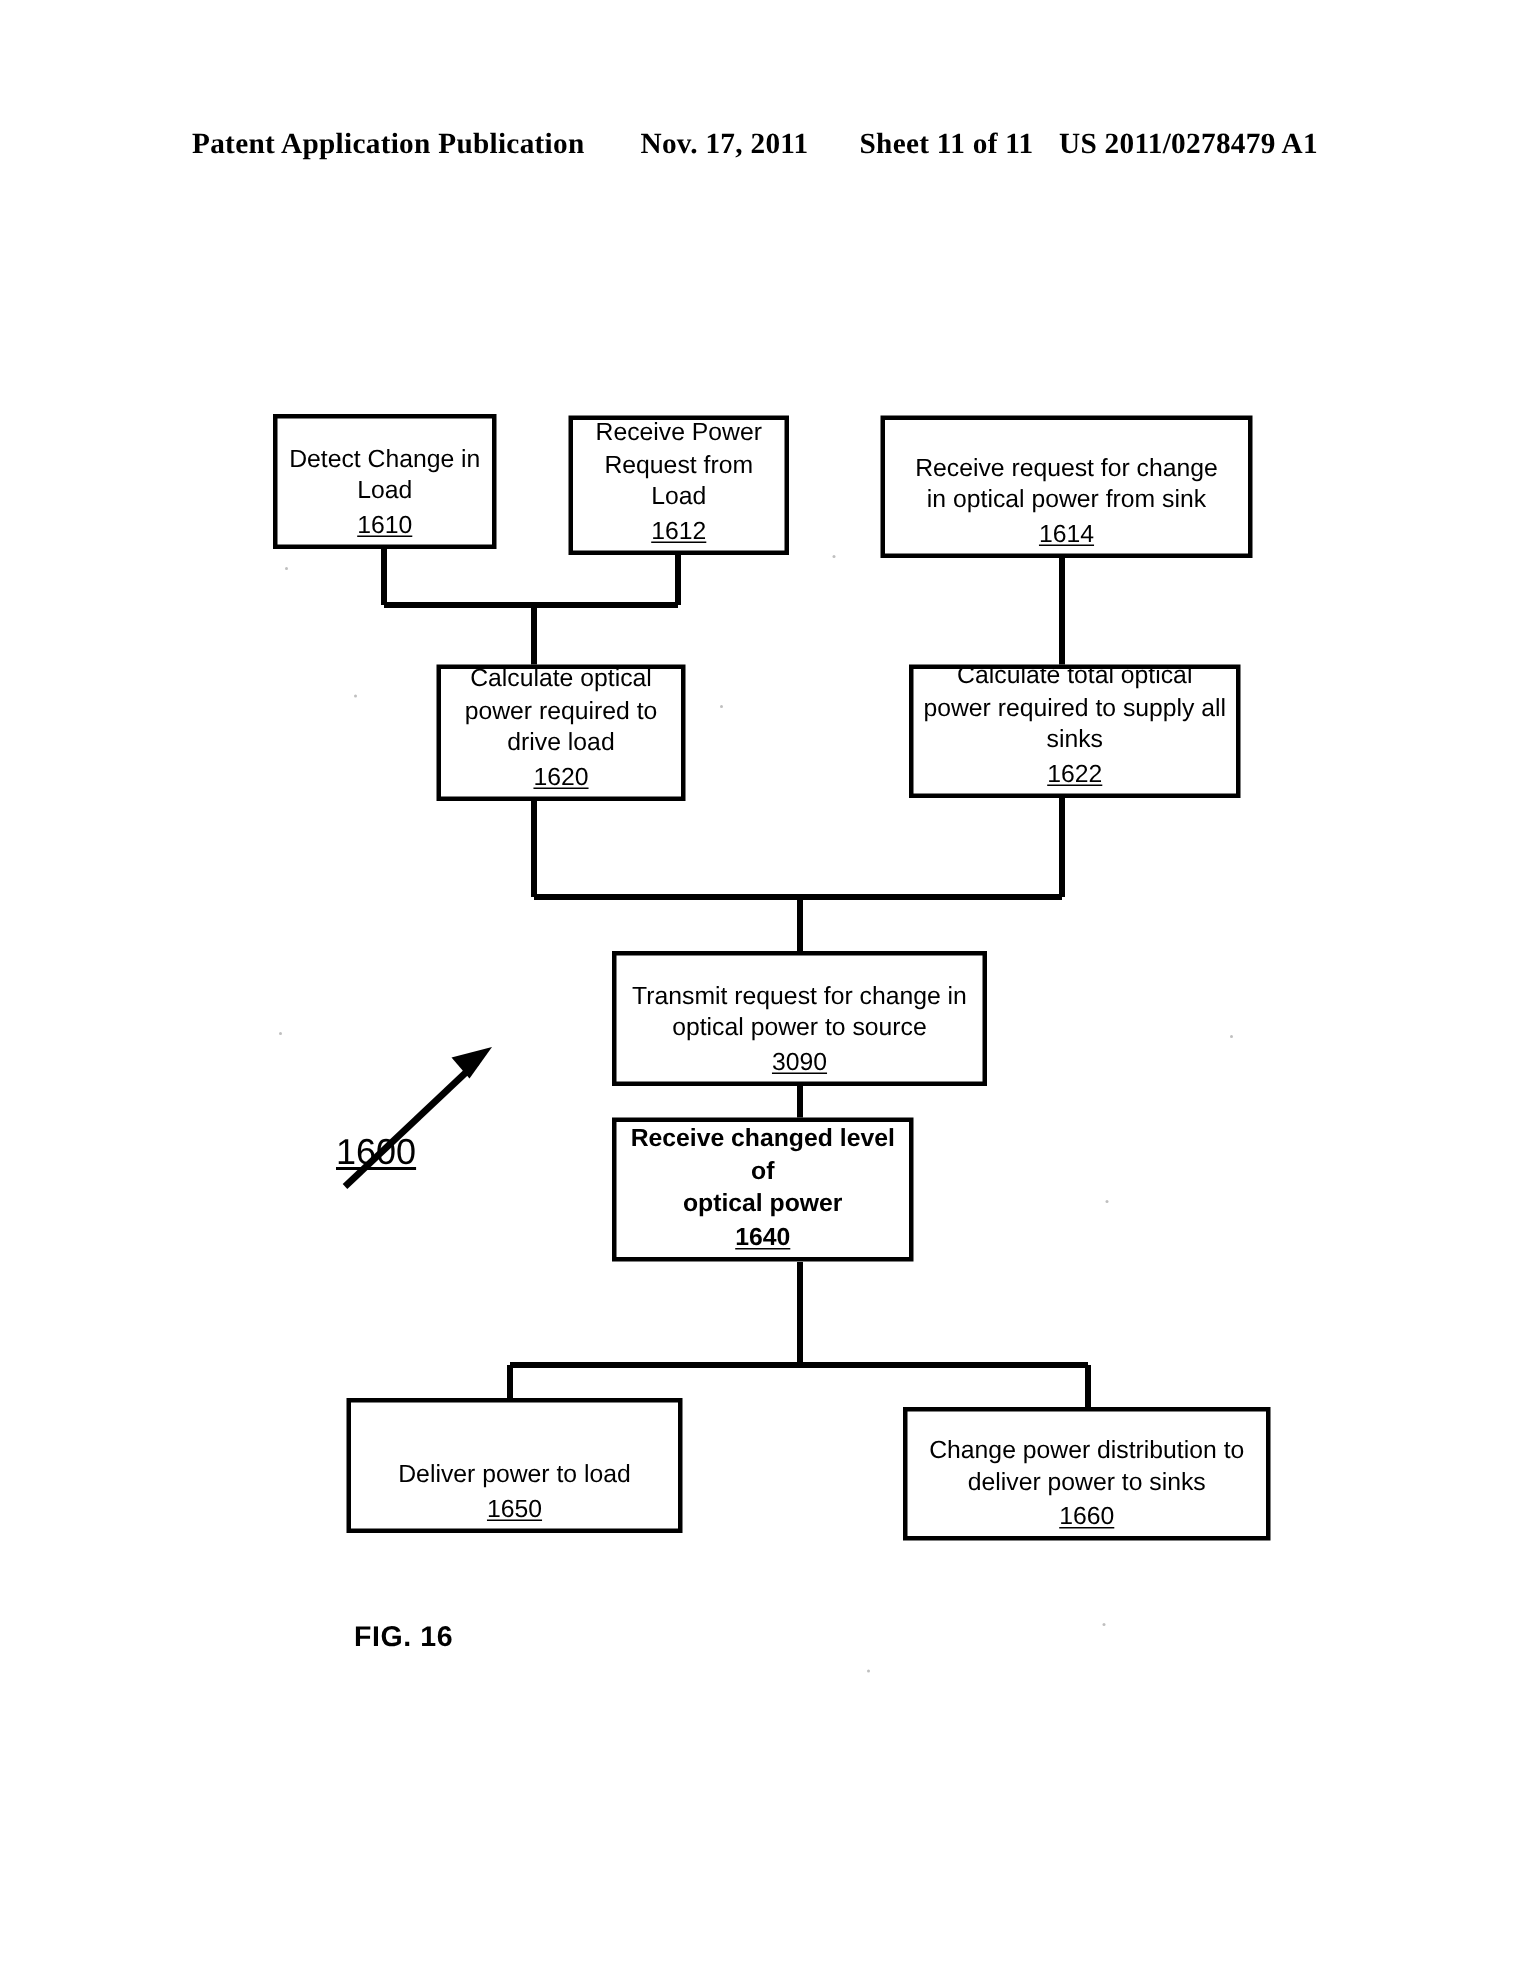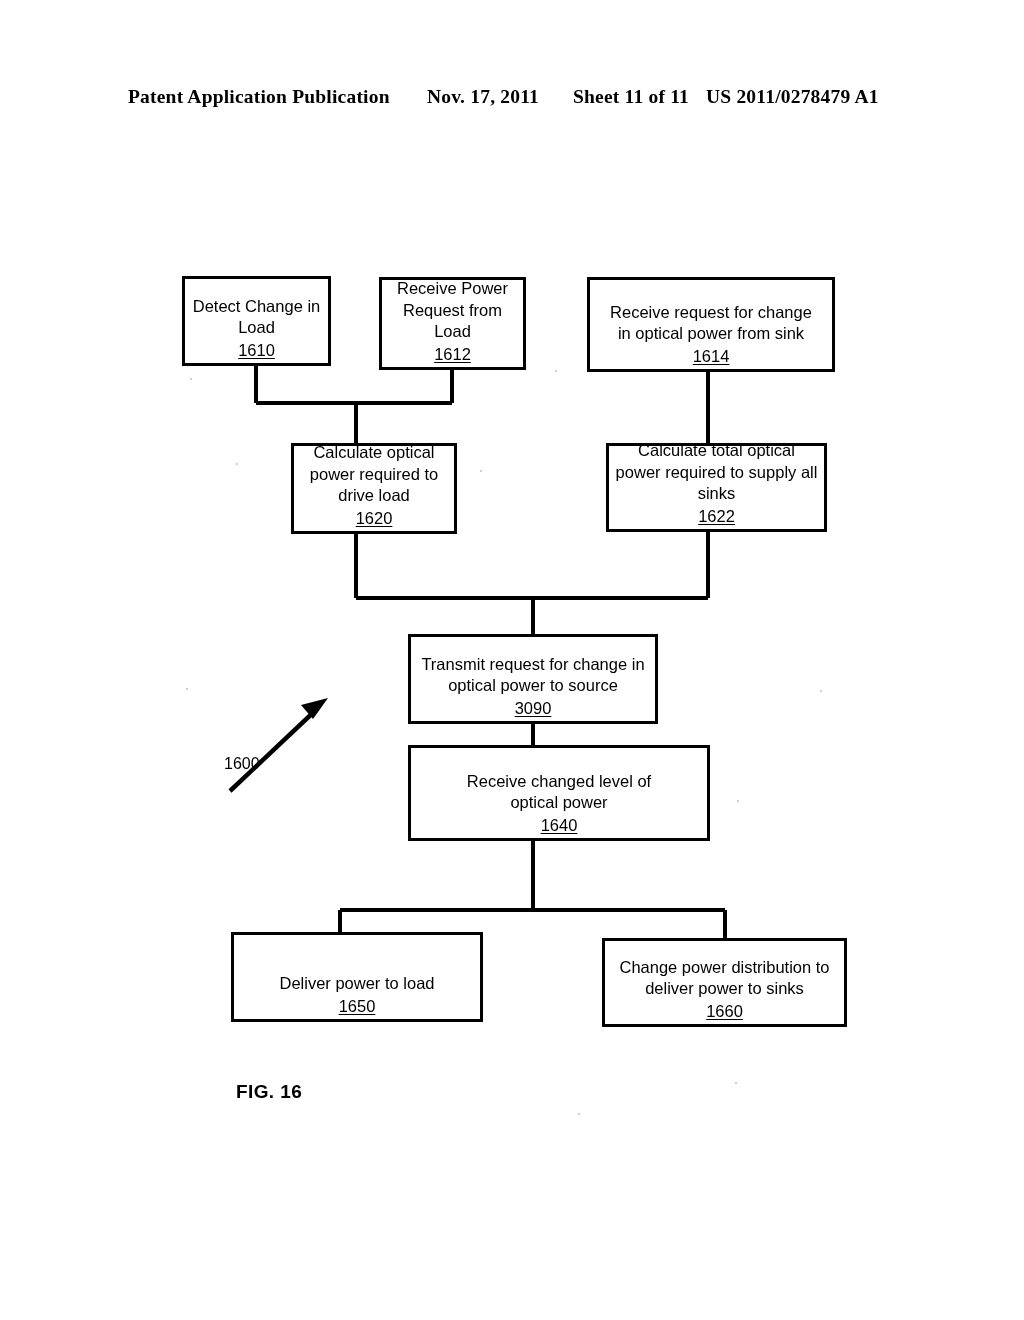--- a/index.html
+++ b/index.html
@@ -88,31 +88,32 @@
     margin-top: 1px;
   }
 
   
   #node-1610 { left: 182px; top: 276px; width: 149px; height: 90px; }
   #node-1612 { left: 379px; top: 277px; width: 147px; height: 93px; }
   #node-1614 { left: 587px; top: 277px; width: 248px; height: 95px; }
   #node-1620 { left: 291px; top: 443px; width: 166px; height: 91px; }
   #node-1622 { left: 591px; top: 443px; width: 221px; height: 89px; margin-left: 15px; }
   #node-1630 { left: 408px; top: 634px; width: 250px; height: 90px; }
-  #node-1640 { left: 408px; top: 745px; width: 302px; height: 96px; }
-  #node-1650 { left: 231px; top: 932px; width: 252px; height: 90px; }
+  #node-1640 { left: 408px; top: 745px; width: 201px; height: 96px; font-weight: bold; }
+  #node-1650 { left: 231px; top: 932px; width: 224px; height: 90px; }
   #node-1660 { left: 602px; top: 938px; width: 245px; height: 89px; }
 
   
   #lead-1600 {
     position: absolute;
     left: 224px;
     top: 755px;
-    font-size: 16px;
+    font-size: 24px;
     z-index: 3;
+    text-decoration: underline;
   }
 
   
   #fig-caption {
     position: absolute;
     left: 236px;
     top: 1081px;
     font-size: 19px;
     font-weight: bold;
     letter-spacing: 0.4px;

